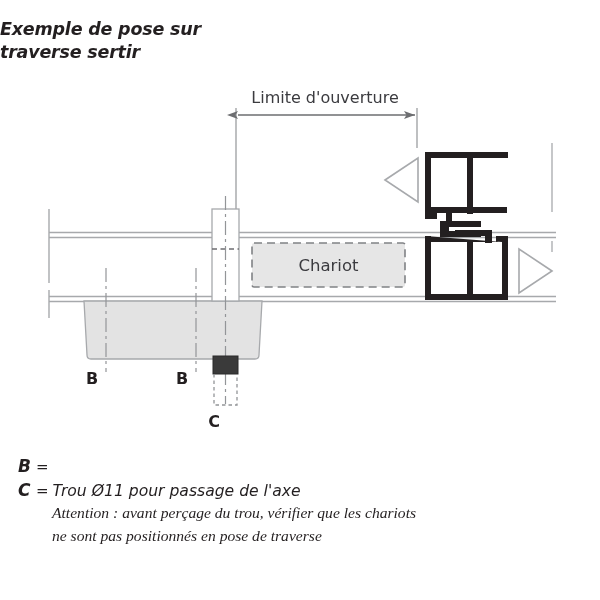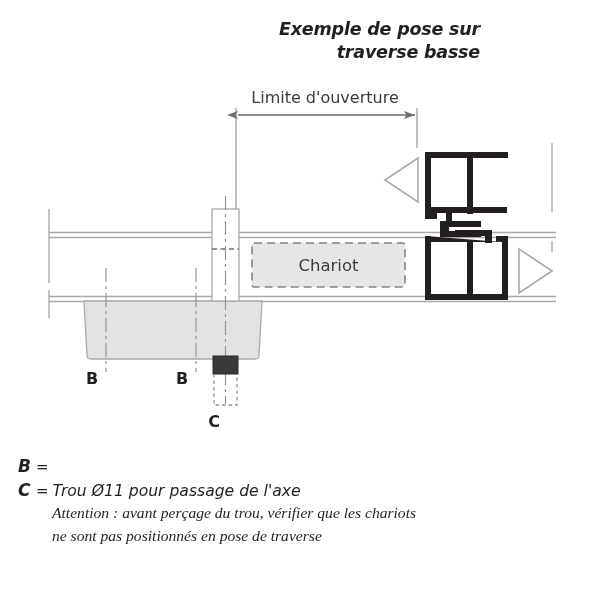--- a/index.html
+++ b/index.html
@@ -15,21 +15,21 @@
     overflow: hidden;
     font-family: "DejaVu Sans", "Liberation Sans", sans-serif;
   }
 
   
   .title-block {
     position: absolute;
     top: 18px;
     left: 0;
     width: 480px;
-    text-align: right;
+    text-align: left;
     font-style: italic;
     font-weight: bold;
     font-size: 17.5px;
     line-height: 23px;
     color: #231f20;
     letter-spacing: -0.2px;
   }
 
   
   #drawing {
@@ -93,21 +93,21 @@
     font-family: Liberation Serif, serif;
   }
 </style>
 </head>
 <body>
 
 <div id="page">
 
   <div class="title-block">
     <div>Exemple de pose sur</div>
-    <div>traverse basse</div>
+    <div>traverse sertir</div>
   </div>
 
   <svg id="drawing" width="600" height="440" viewBox="0 0 600 440">
 
     <defs>
       <marker id="arrL" markerWidth="12" markerHeight="10" refX="11" refY="5" orient="auto" markerUnits="userSpaceOnUse">
         <path d="M11,1 L0,5 L11,9 L8.5,5 Z" fill="#6d6e71"></path>
       </marker>
       <marker id="arrR" markerWidth="12" markerHeight="10" refX="11" refY="5" orient="auto" markerUnits="userSpaceOnUse">
         <path d="M0,1 L11,5 L0,9 L2.5,5 Z" fill="#6d6e71"></path>

